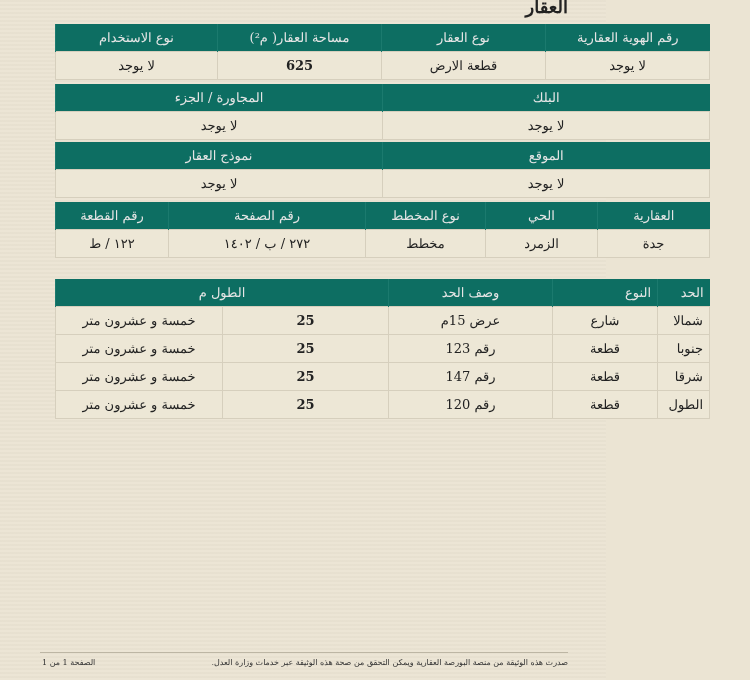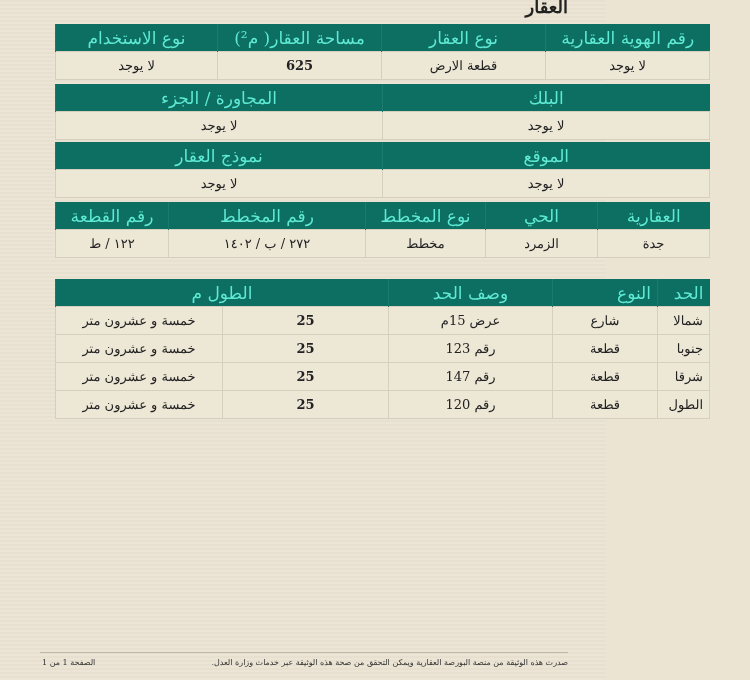--- a/index.html
+++ b/index.html
@@ -33,23 +33,23 @@
       direction: rtl;
     }
     table {
       border-collapse: collapse;
       direction: rtl;
       position: absolute;
       table-layout: fixed;
     }
     th {
       background: #0d6e62;
-      color: #5eead4;
+      color: #e5e5e5;
       font-weight: normal;
-      font-size: 17px;
+      font-size: 13px;
       height: 27px;
       padding: 0 6px;
       border-left: 1px solid #1b7a6e;
       text-align: center;
     }
     th.right-align, td.right-align {
       text-align: right;
     }
     td {
       background: #ede7d6;
@@ -183,21 +183,21 @@
         <col style="width:112px">
         <col style="width:120px">
         <col style="width:197px">
         <col style="width:113px">
     </colgroup>
     <tbody>
         <tr>
       <th>العقارية</th>
       <th>الحي</th>
       <th>نوع المخطط</th>
-      <th>رقم المخطط</th>
+      <th>رقم الصفحة</th>
       <th>رقم القطعة</th>
     </tr>
     <tr>
       <td>جدة</td>
       <td>الزمرد</td>
       <td>مخطط</td>
       <td>٢٧٢ / ب / ١٤٠٢</td>
       <td>١٢٢ / ط</td>
     </tr>
   </tbody>

